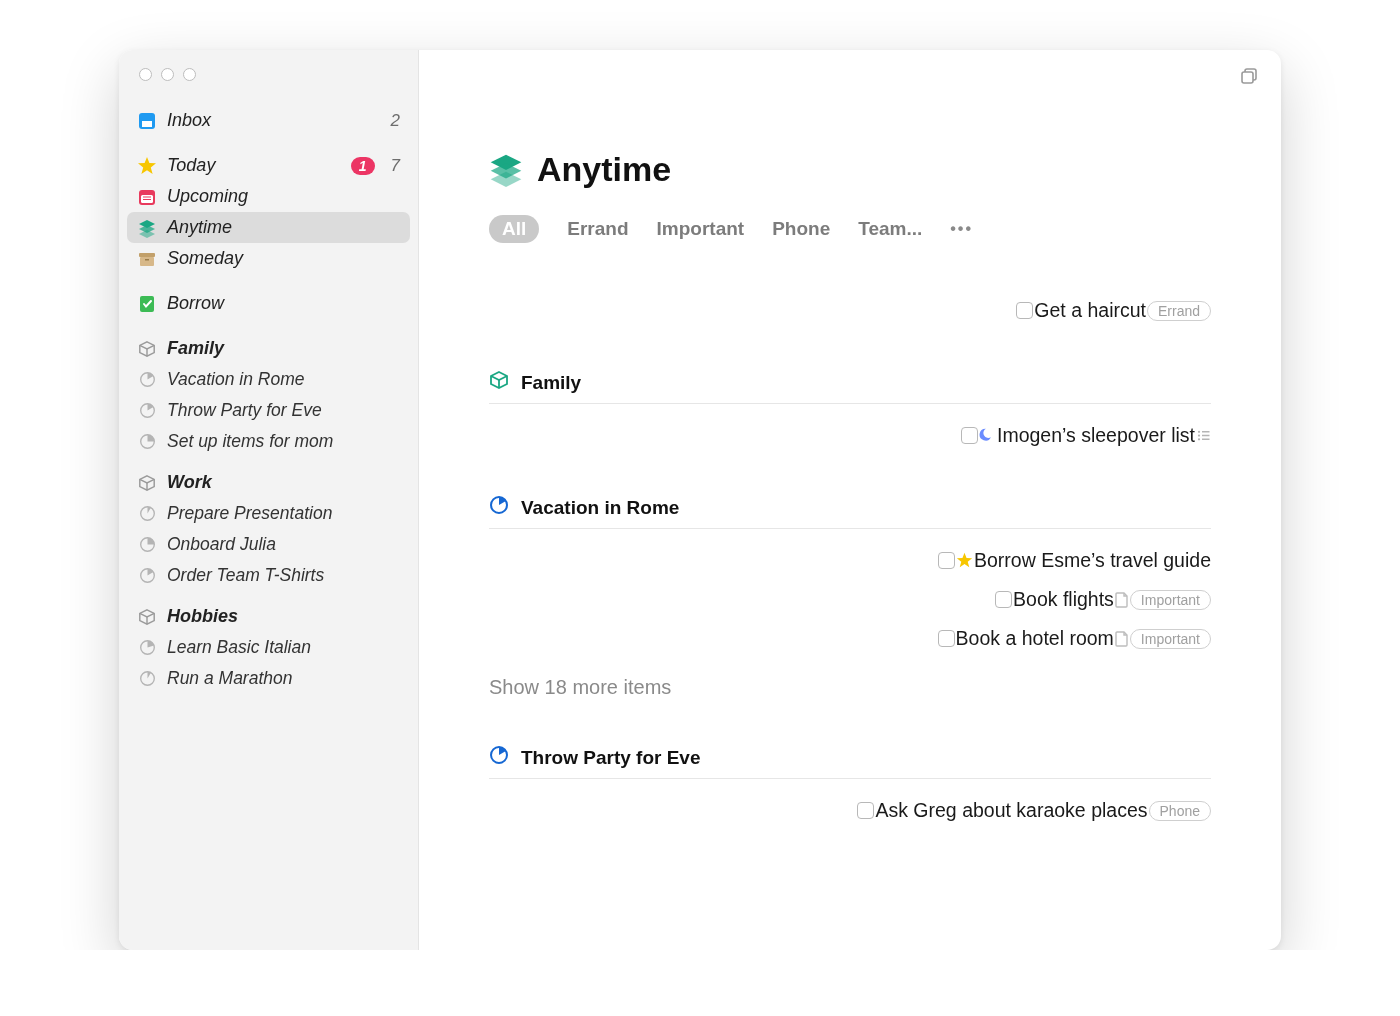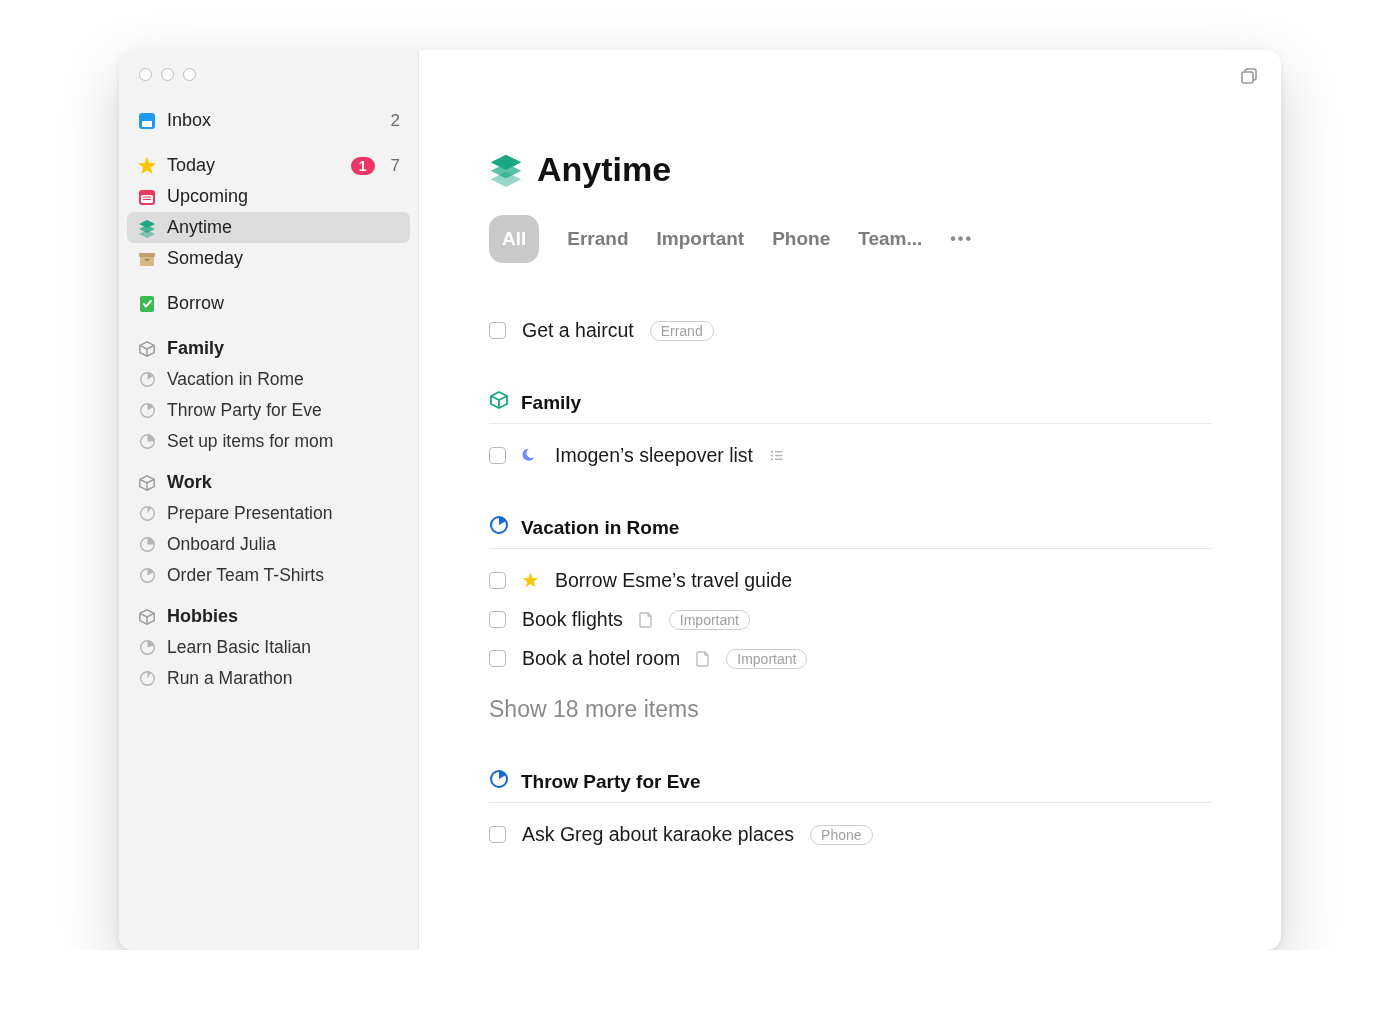--- a/index.html
+++ b/index.html
@@ -18,20 +18,21 @@
     box-shadow: 0 20px 60px rgba(0,0,0,0.18), 0 2px 6px rgba(0,0,0,0.08);
     display: flex;
     overflow: hidden;
     position: relative;
   }
   .sidebar {
     width: 300px;
     background: #f3f3f3;
     border-right: 1px solid #e4e4e4;
     padding: 14px 8px 14px 8px;
+    font-style: italic;
   }
   .traffic {
     display: flex;
     gap: 9px;
     padding: 4px 0 24px 12px;
   }
   .traffic div {
     width: 13px; height: 13px;
     border-radius: 50%;
     border: 1px solid #bdbdbd;
@@ -89,55 +90,56 @@
   }
   .filters .filter {
     font-size: 19px;
     font-weight: 600;
     color: #7c7c7c;
     cursor: pointer;
   }
   .filters .filter.active {
     background: #c9c9c9;
     color: #fff;
-    padding: 13px 13px;
+    padding: 3px 13px;
     border-radius: 14px;
   }
   .filters .more { color: #8a8a8a; letter-spacing: 2px; cursor:pointer; font-weight:800;}
 
   .section-hdr {
     display: flex; align-items: center; gap: 12px;
     font-size: 19px; font-weight: 700; color: #111;
     padding-bottom: 8px;
     border-bottom: 1px solid #e6e6e6;
     margin-bottom: 12px;
     margin-top: 40px;
   }
   .task {
-    display: flex; align-items: center; gap: 16px;
+    display: flex; align-items: center; gap: 1px;
     font-size: 19.5px; color: #1a1a1a;
     padding: 8px 0;
+    justify-content: flex-end;
   }
   .task .cb {
     width: 17px; height: 17px;
     border: 1.5px solid #b8b8b8;
     border-radius: 4px;
     flex-shrink: 0;
   }
   .tag {
     font-size: 14px;
     color: #a0a0a0;
     border: 1px solid #cfcfcf;
     border-radius: 11px;
     padding: 1px 10px;
     font-weight: 500;
   }
   .show-more {
     color: #8a8a8a;
-    font-size: 23px;
+    font-size: 20px;
     padding: 18px 0 6px 0;
     cursor: pointer;
   }
   .inline-icon { display:inline-flex; vertical-align:middle; }
 </style>
 </head>
 <body>
 
 <div class="window">
   <div class="sidebar">

